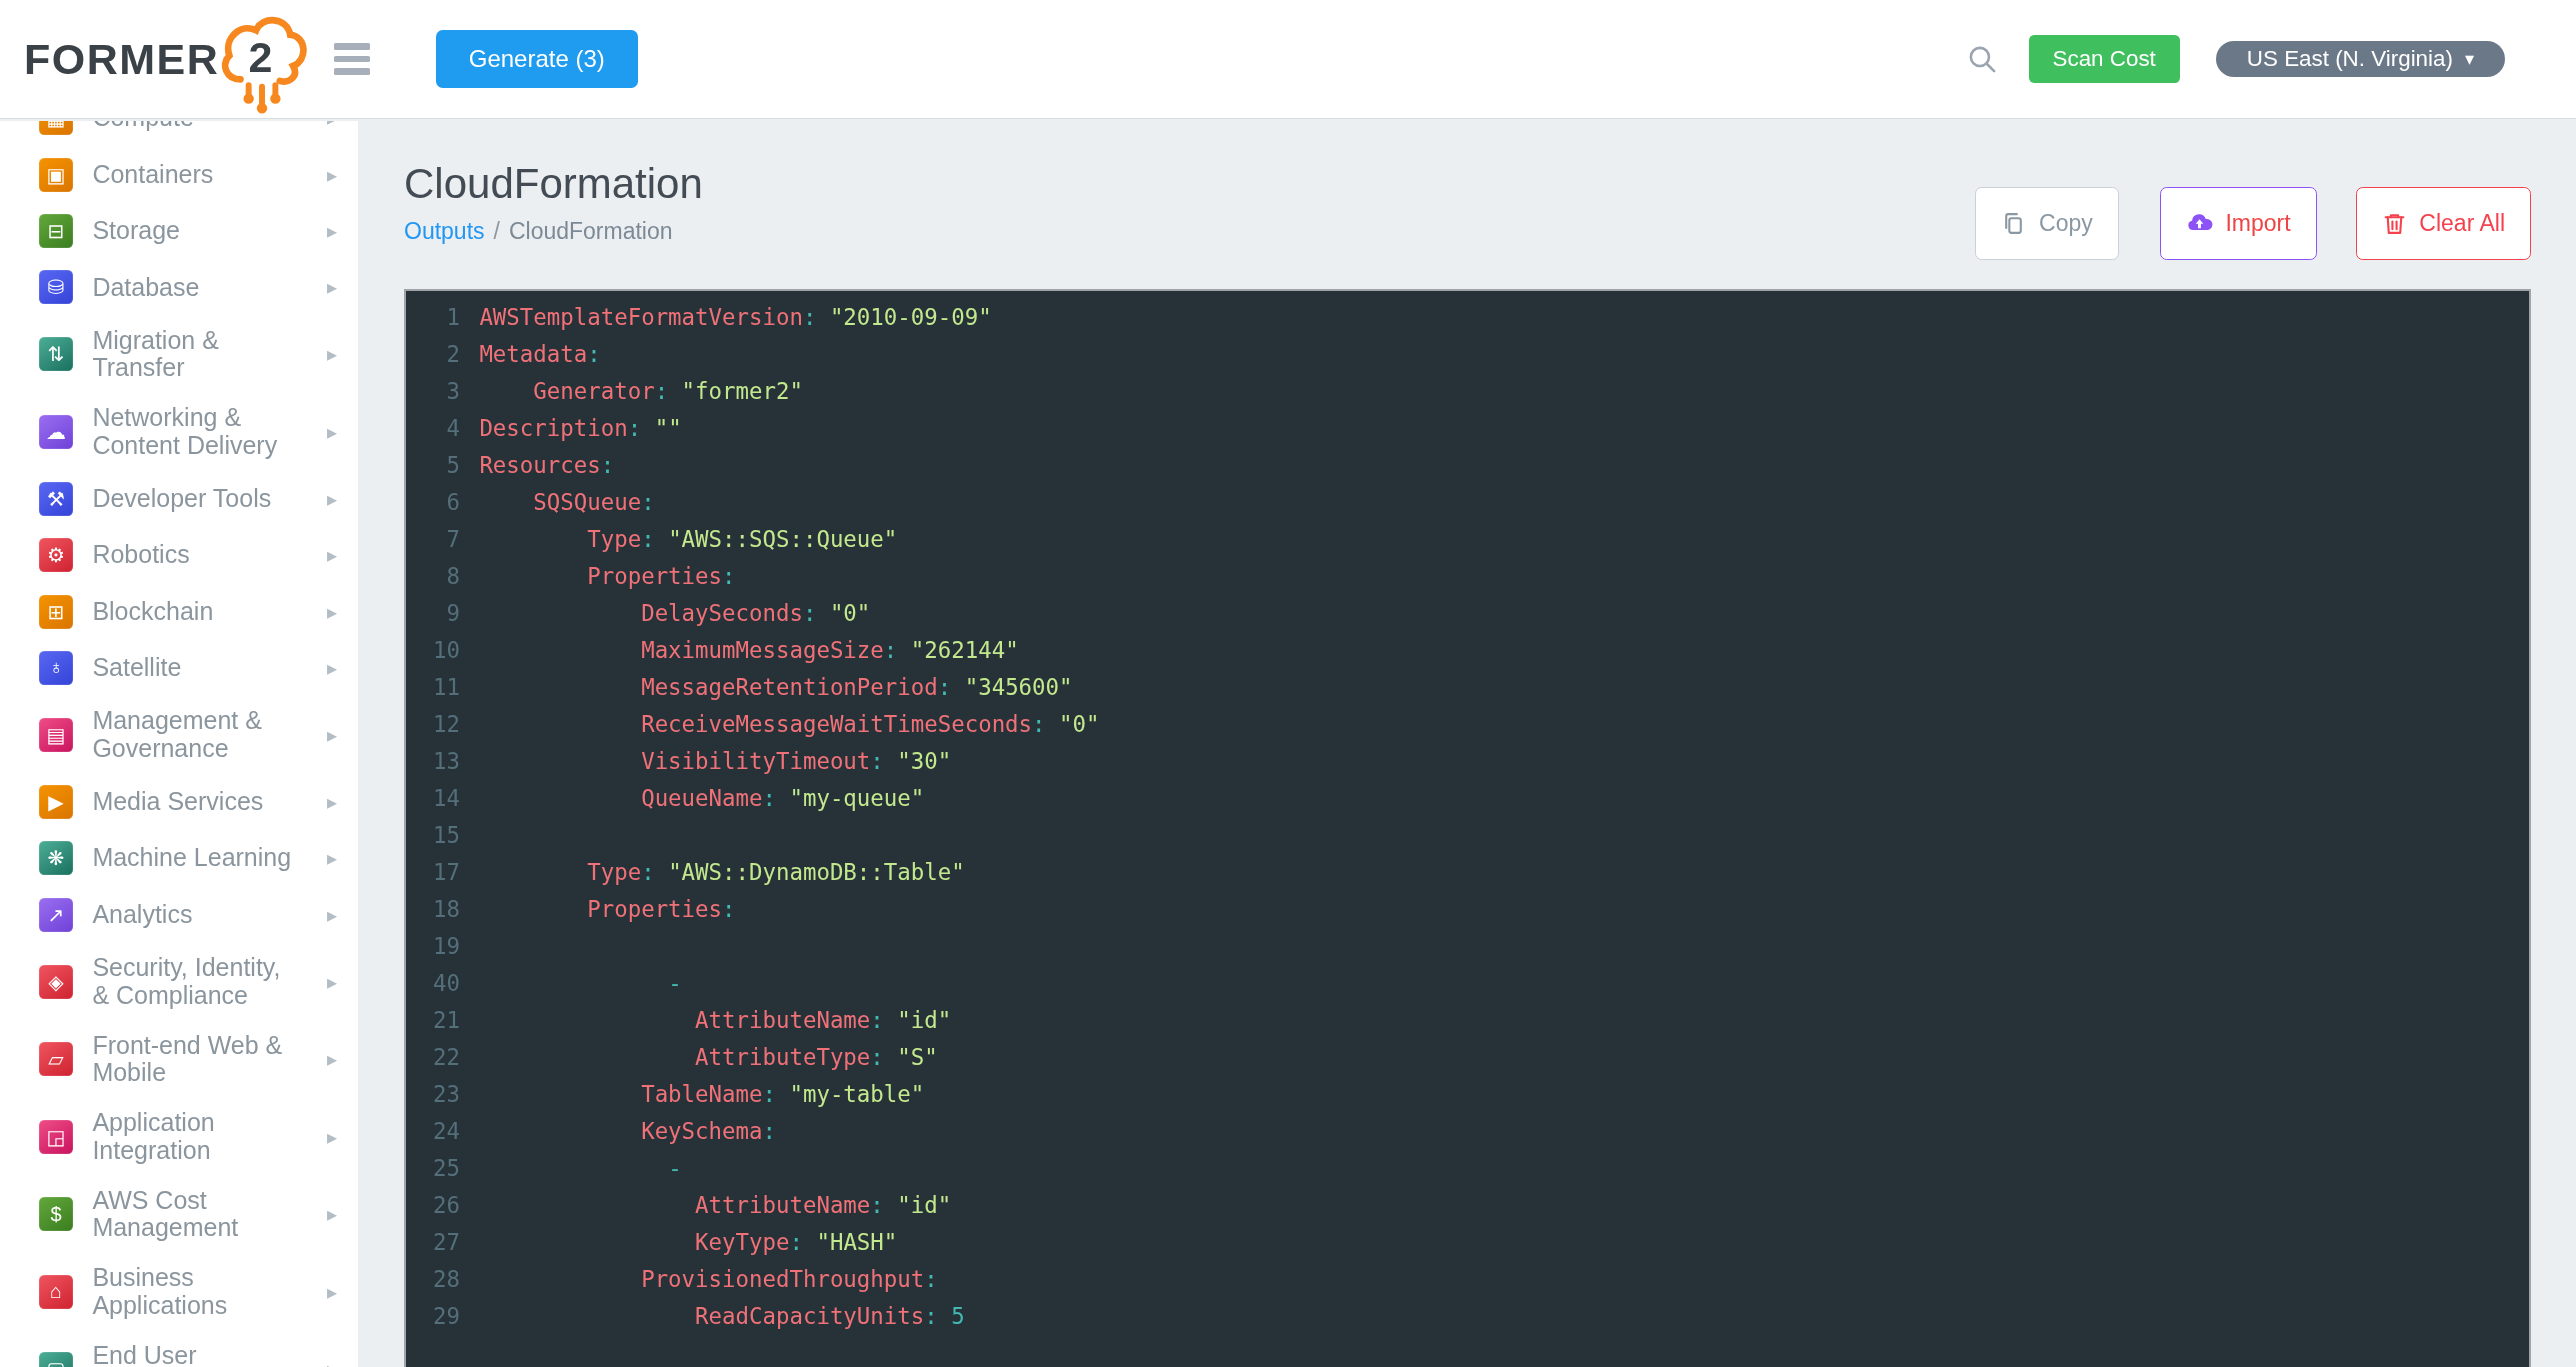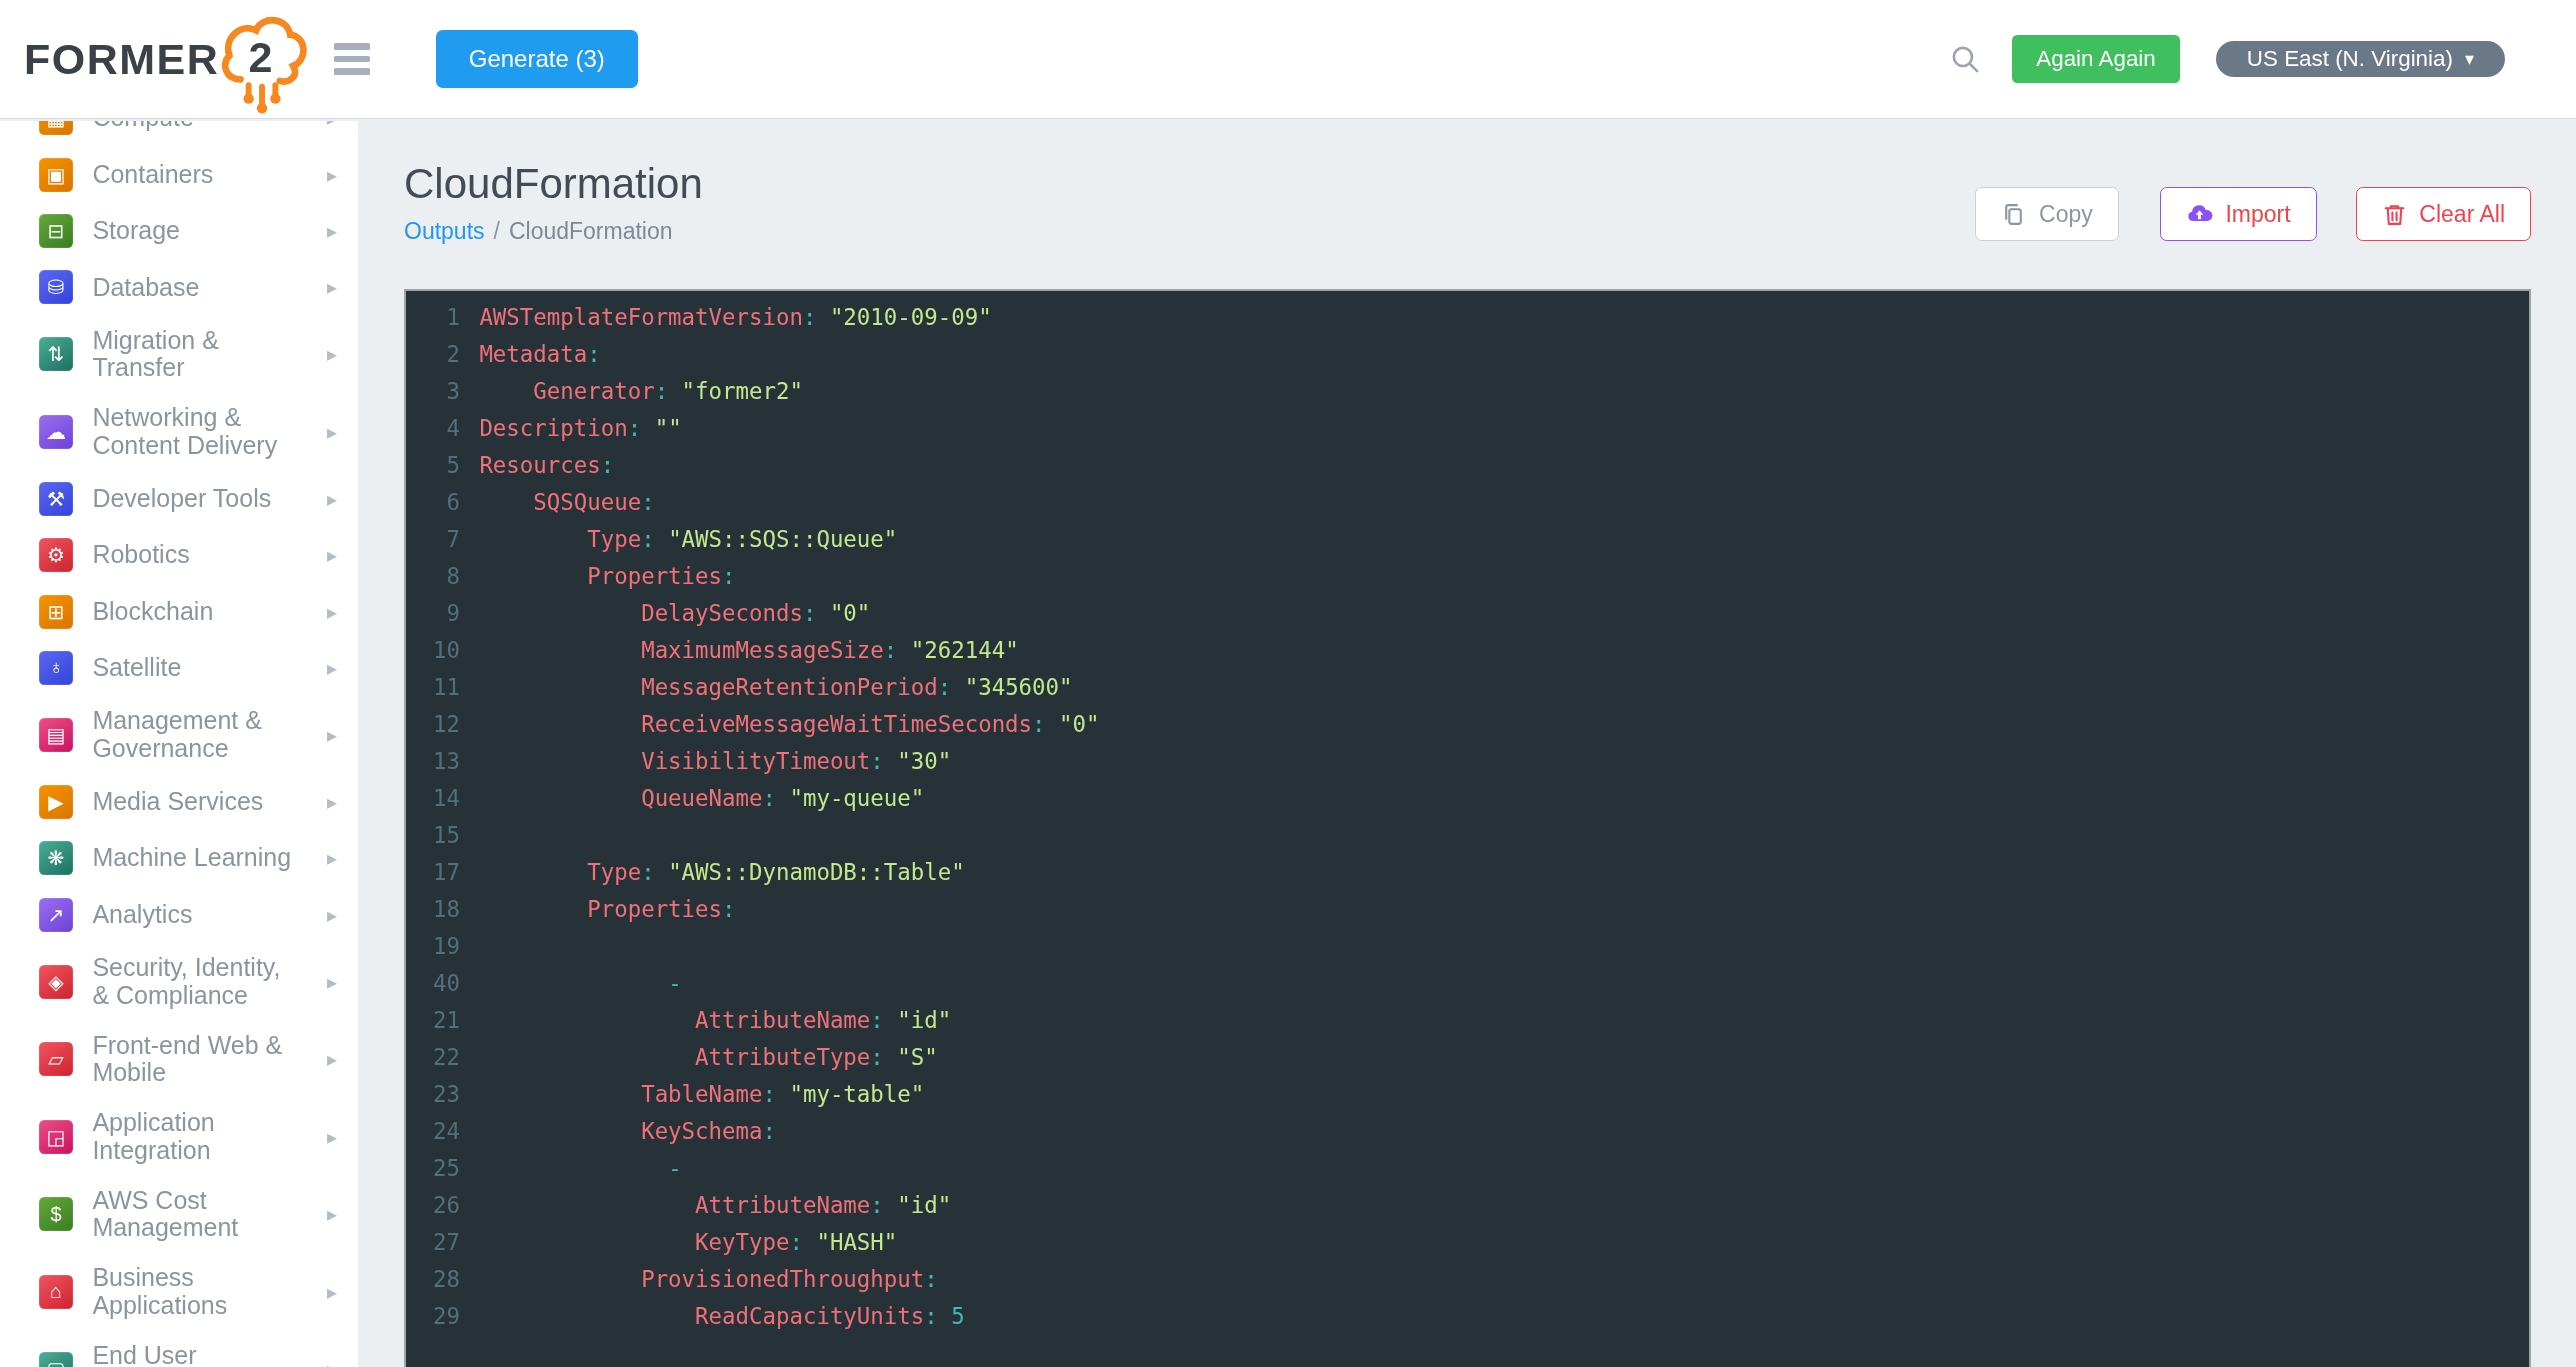--- a/index.html
+++ b/index.html
@@ -42,21 +42,21 @@
 
   
   .main { position:absolute; top:121px; left:358px; right:0; bottom:0; }
   .page-title { position:absolute; left:46px; top:39px; font-size:42px;
     font-weight:400; color:#434c54; }
   .breadcrumb { position:absolute; left:46px; top:97px; font-size:23px; color:#7d8a96; }
   .breadcrumb a { color:#2196f3; text-decoration:none; cursor:pointer; }
   .breadcrumb .sep { margin:0 9px; color:#8b98a3; }
 
   .action-row { position:absolute; right:45px; top:66px; display:flex; }
-  .btn { height:54px; padding:12px 25px; border-radius:6.7px; background:#fff;
+  .btn { height:73px; padding:12px 25px; border-radius:6.7px; background:#fff;
     font-size:23px; font-family:inherit; display:inline-flex; align-items:center;
     gap:12.7px; cursor:pointer; }
   .btn-copy  { border:1.5px solid #c9d0d7; color:#8a98a3; }
   .btn-import{ border:1.5px solid #8c52f5; color:#ef4444; margin-left:41px; }
   .btn-clear { border:1.5px solid #f4414d; color:#f4414d; margin-left:39px; }
 
   
   .codewrap { position:absolute; left:46px; right:45px; top:168px; height:1118px;
     border:2.2px solid #9fa4a8; background:#263238; overflow:hidden;
     padding-top:7.5px; cursor:text; }
@@ -96,21 +96,21 @@
     <span></span>
       <span></span>
       <span></span>
   </div>
   <button class="btn-generate">Generate (3)</button>
   <div class="header-spacer"></div>
   <svg class="search-icon" width="31" height="31" viewBox="0 0 24 24" fill="none" stroke="#9aa5b0" stroke-width="2" stroke-linecap="round">
     <circle cx="10" cy="10" r="7"></circle>
       <line x1="15.3" y1="15.3" x2="21" y2="21"></line>
   </svg>
-  <button class="btn-scan">Again Again</button>
+  <button class="btn-scan">Scan Cost</button>
   <button class="btn-region">
     <span>US East (N. Virginia)</span>
     <span class="caret">▾</span>
   </button>
 </div>
 
 <nav class="sidebar">
   <ul class="side-list">
       <li class="side-item">
         <span class="side-icon" style="background: linear-gradient(145deg, rgb(245, 147, 0), rgb(217, 117, 0));">▦</span>

